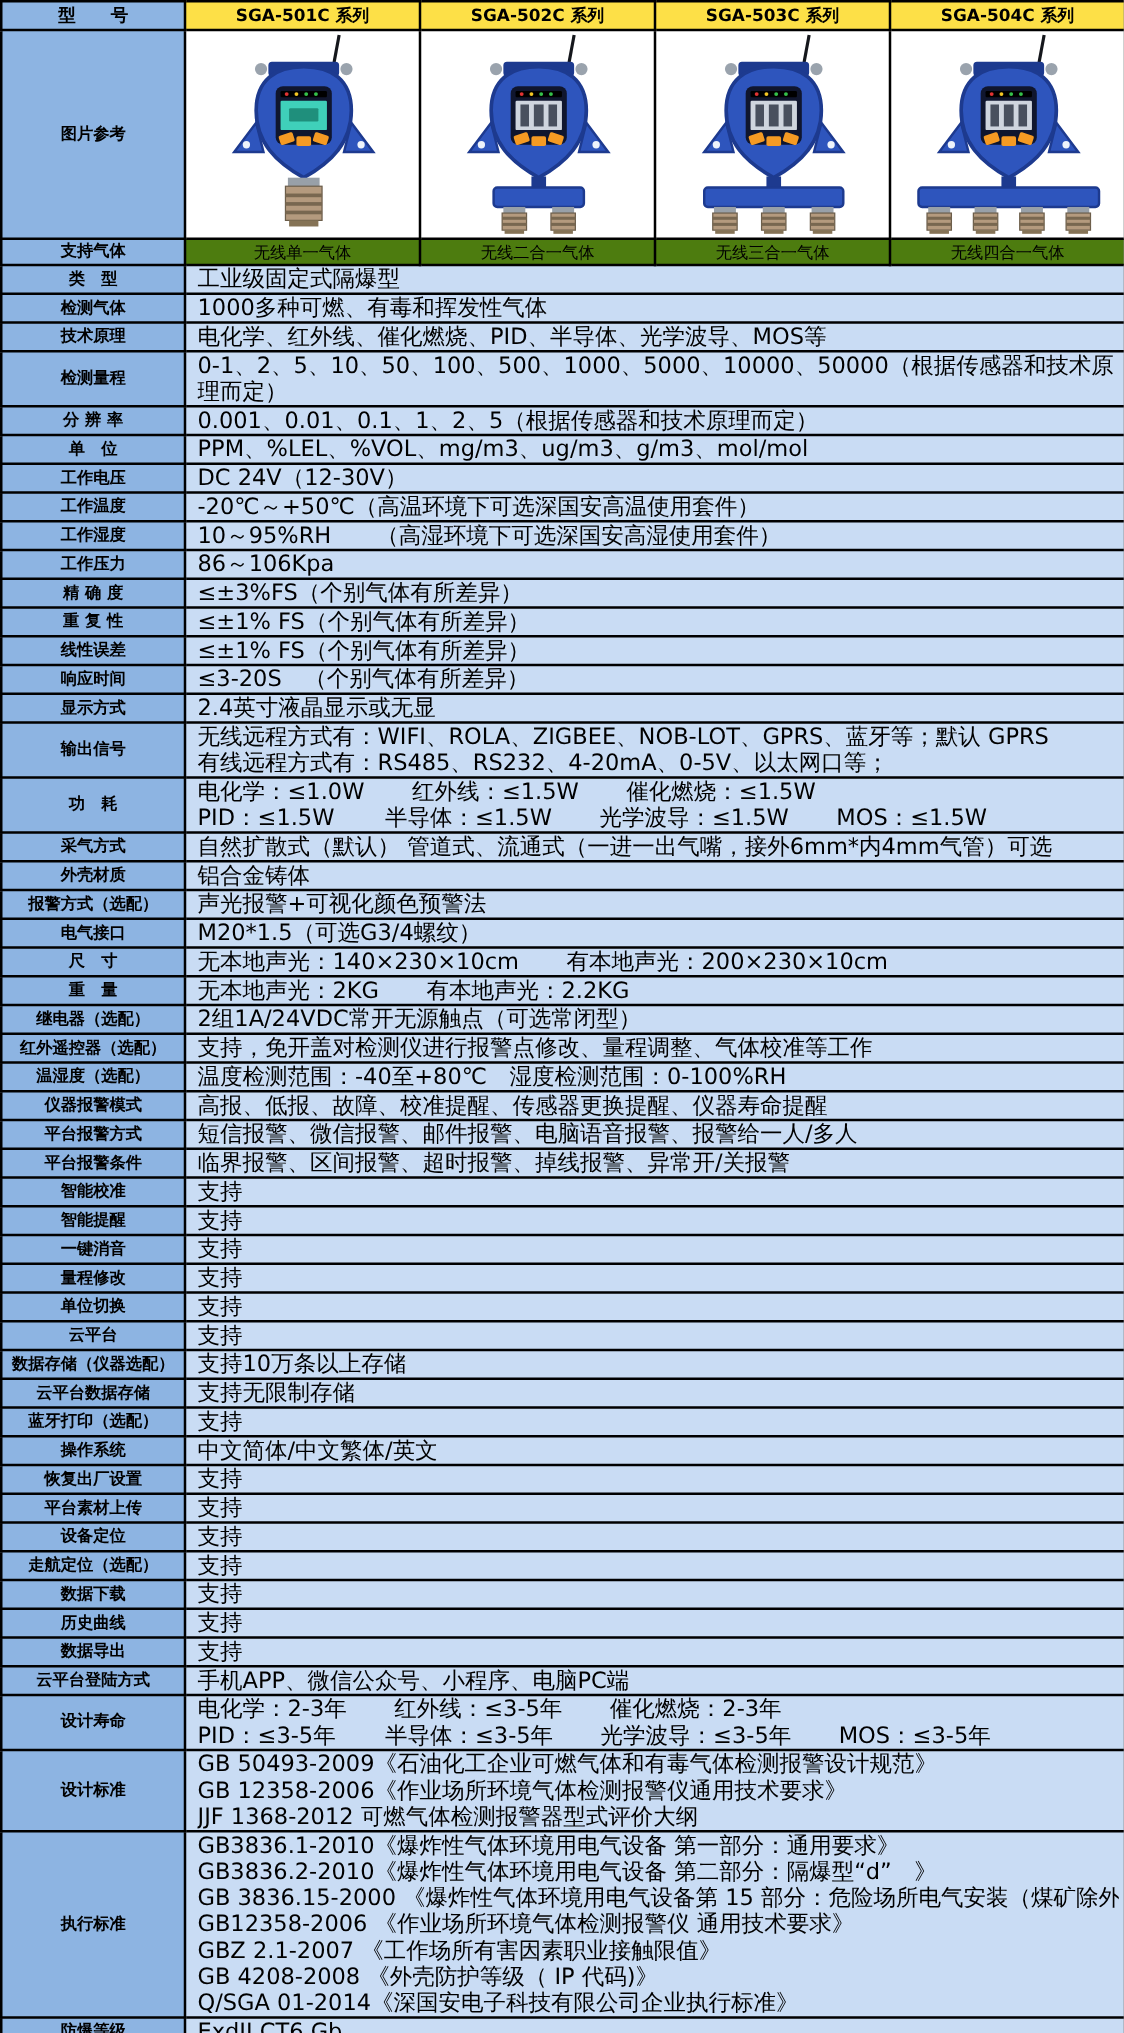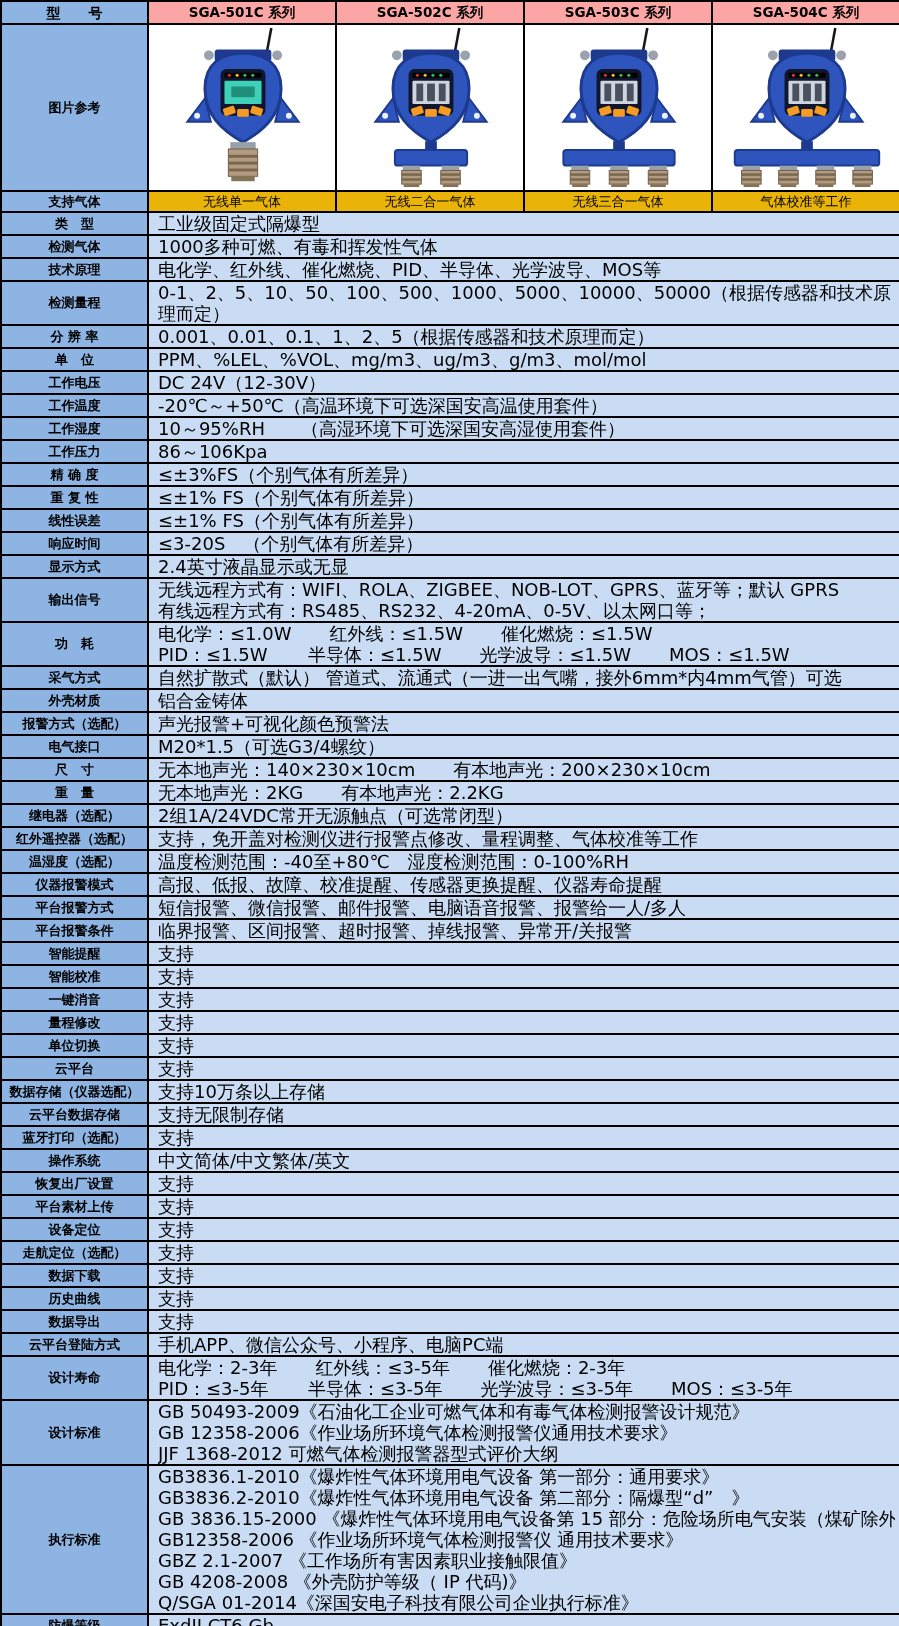--- a/index.html
+++ b/index.html
@@ -2,26 +2,26 @@
 <html><head>
 <meta charset="utf-8">
 <style>
   html,body{margin:0;padding:0;background:#ffffff;}
   body{width:899px;font-family:"DejaVu Sans","Liberation Sans",sans-serif;color:#000;}
   table.spec{border-collapse:collapse;table-layout:fixed;width:899px;}
   col.c-lbl{width:147px;}
   col.c-m{width:188px;}
   td,th{border:2px solid #000;box-sizing:border-box;padding:0;vertical-align:middle;}
   .lbl{background:#8DB4E2;font-weight:bold;text-align:center;font-size:13px;line-height:16px;padding:0 2px;}
-  th.model{background:#fca5a5;font-weight:bold;font-size:13.5px;text-align:center;height:23px;}
+  th.model{background:#fde047;font-weight:bold;font-size:13.5px;text-align:center;height:23px;}
   tr.r-head th.lbl{font-size:14px;}
   tr.r-img td.img{background:#FFFFFF;height:167px;text-align:center;vertical-align:middle;padding:1px;}
   tr.r-img svg{display:block;margin:0 auto;}
   tr.r-gas{height:21px;}
-  td.gas{background:#eab308;text-align:center;font-size:13px;}
+  td.gas{background:#4d7c0f;text-align:center;font-size:13px;}
   td.val{background:#C9DCF4;font-size:18px;line-height:21px;padding:0 4px 0 9px;text-align:left;}
   tr.r-spec{height:21px;}
   .line{white-space:nowrap;overflow:hidden;}
   .seg{display:inline-block;min-width:112px;margin-right:38px;}
   .seg:last-child{margin-right:0;}
 </style>
 </head>
 <body>
 
 <div class="sheet">
@@ -215,21 +215,21 @@
               <rect x="142" y="156" width="20" height="2.5" fill="#786750"></rect>
               <rect x="144" y="162" width="16" height="3" fill="#857356"></rect>
             </svg>
           </td>
       </tr>
       <tr class="r-gas">
         <td class="lbl">支持气体</td>
         <td class="gas">无线单一气体</td>
         <td class="gas">无线二合一气体</td>
         <td class="gas">无线三合一气体</td>
-        <td class="gas">气体校准等工作</td>
+        <td class="gas">无线四合一气体</td>
       </tr>
     </tbody>
     <tbody id="spec-rows">
         <tr class="r-spec" style="height: 21px;">
           <td class="lbl">类　型</td>
           <td class="val" colspan="4">工业级固定式隔爆型</td>
         </tr>
         <tr class="r-spec" style="height: 21px;">
           <td class="lbl">检测气体</td>
           <td class="val" colspan="4">1000多种可燃、有毒和挥发性气体</td>
@@ -346,25 +346,25 @@
         </tr>
         <tr class="r-spec" style="height: 21px;">
           <td class="lbl">平台报警方式</td>
           <td class="val" colspan="4">短信报警、微信报警、邮件报警、电脑语音报警、报警给一人/多人</td>
         </tr>
         <tr class="r-spec" style="height: 21px;">
           <td class="lbl">平台报警条件</td>
           <td class="val" colspan="4">临界报警、区间报警、超时报警、掉线报警、异常开/关报警</td>
         </tr>
         <tr class="r-spec" style="height: 21px;">
+          <td class="lbl">智能校准</td>
+          <td class="val" colspan="4">支持</td>
+        </tr>
+        <tr class="r-spec" style="height: 21px;">
           <td class="lbl">智能提醒</td>
-          <td class="val" colspan="4">支持</td>
-        </tr>
-        <tr class="r-spec" style="height: 21px;">
-          <td class="lbl">智能校准</td>
           <td class="val" colspan="4">支持</td>
         </tr>
         <tr class="r-spec" style="height: 21px;">
           <td class="lbl">一键消音</td>
           <td class="val" colspan="4">支持</td>
         </tr>
         <tr class="r-spec" style="height: 21px;">
           <td class="lbl">量程修改</td>
           <td class="val" colspan="4">支持</td>
         </tr>

